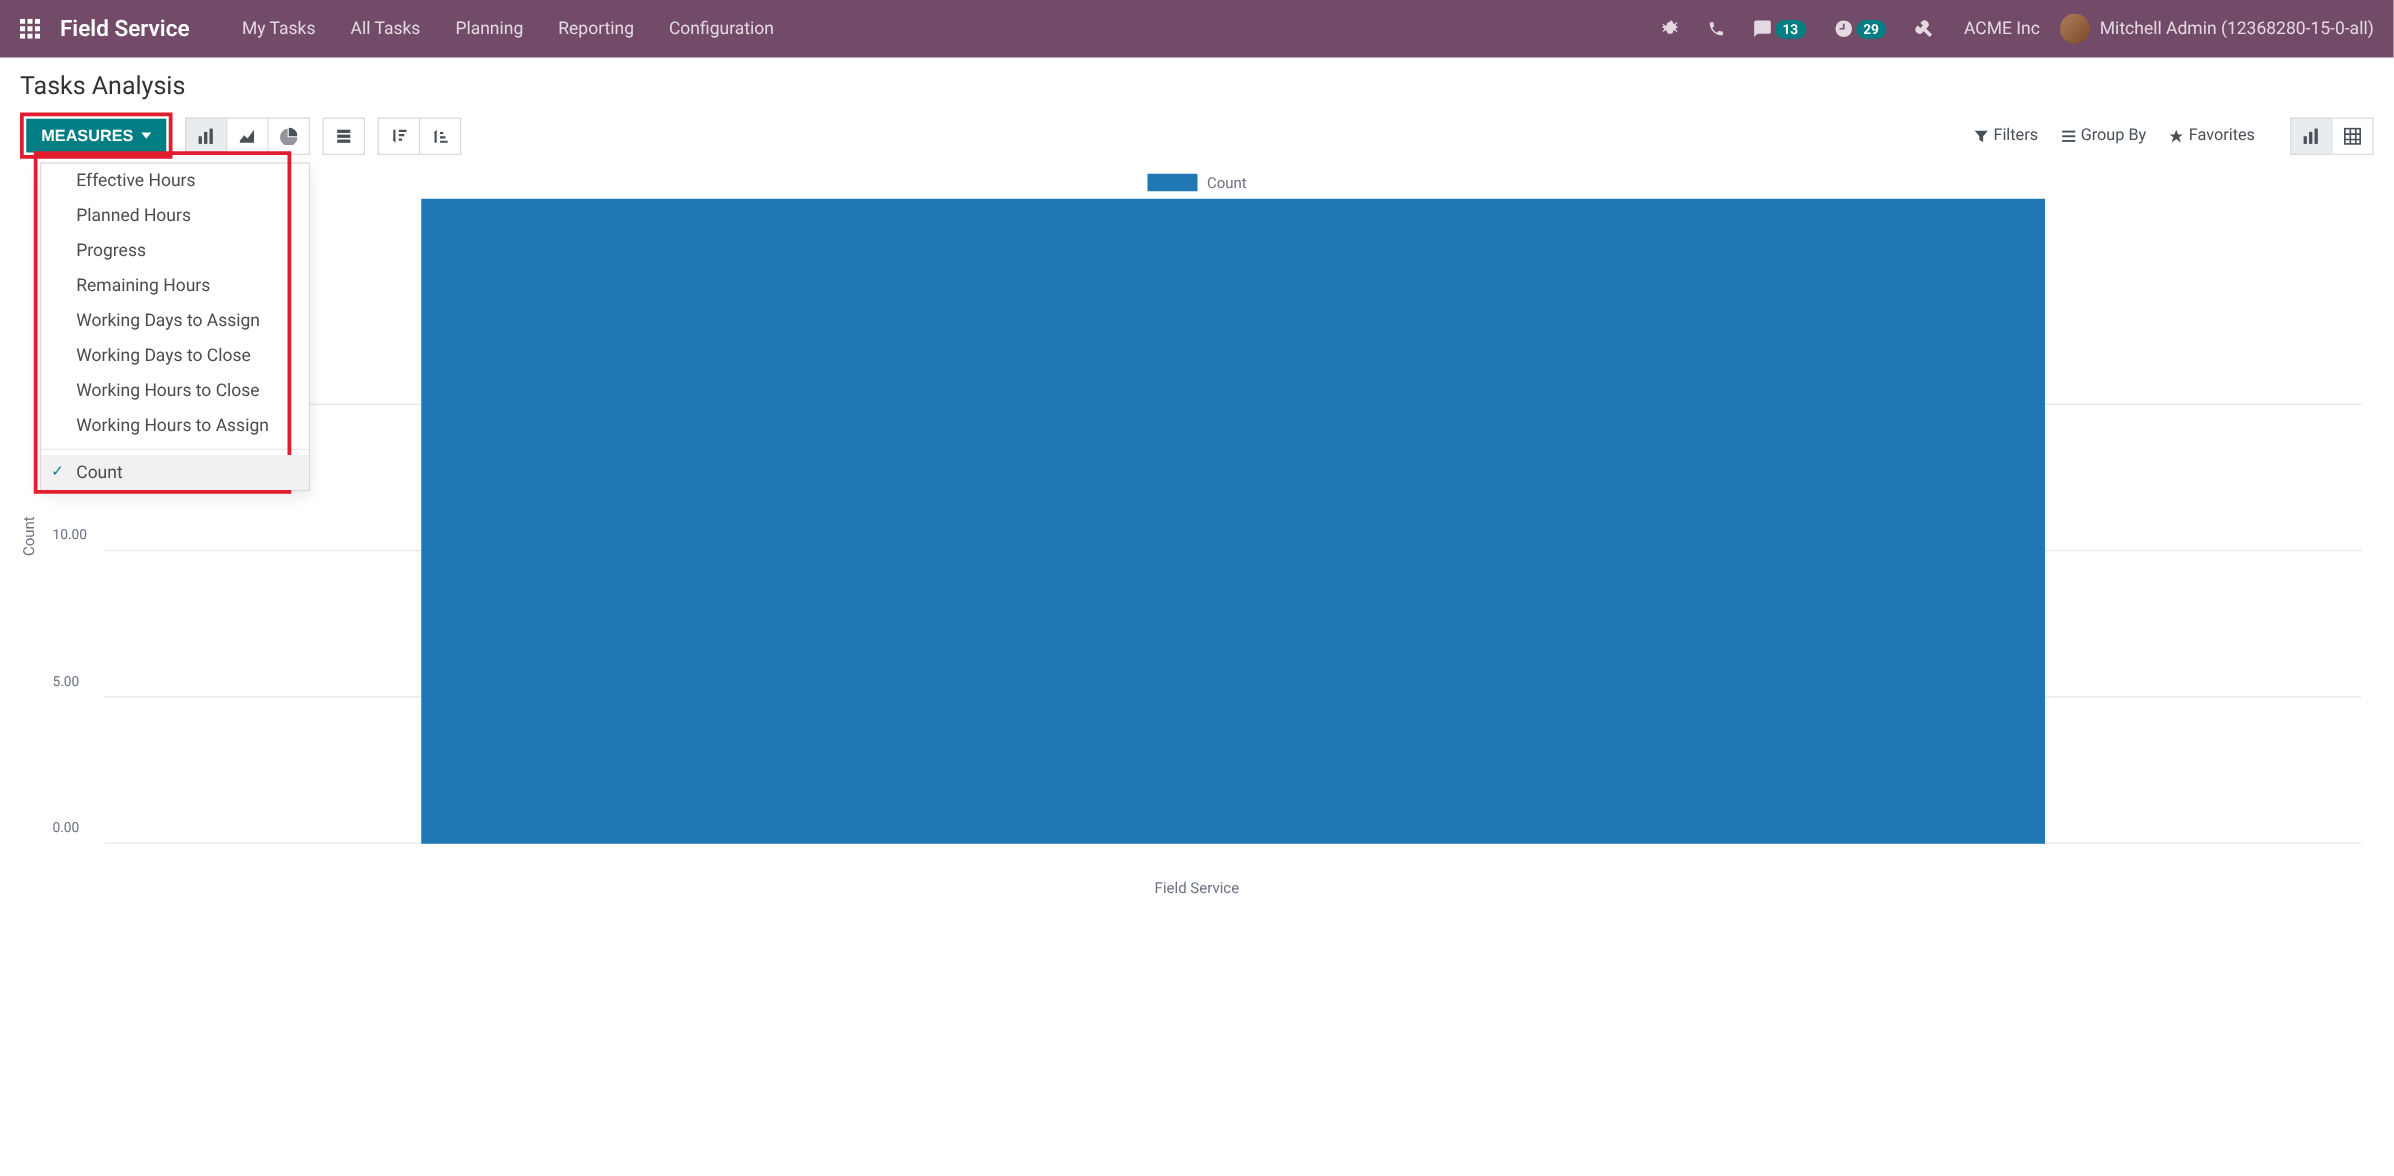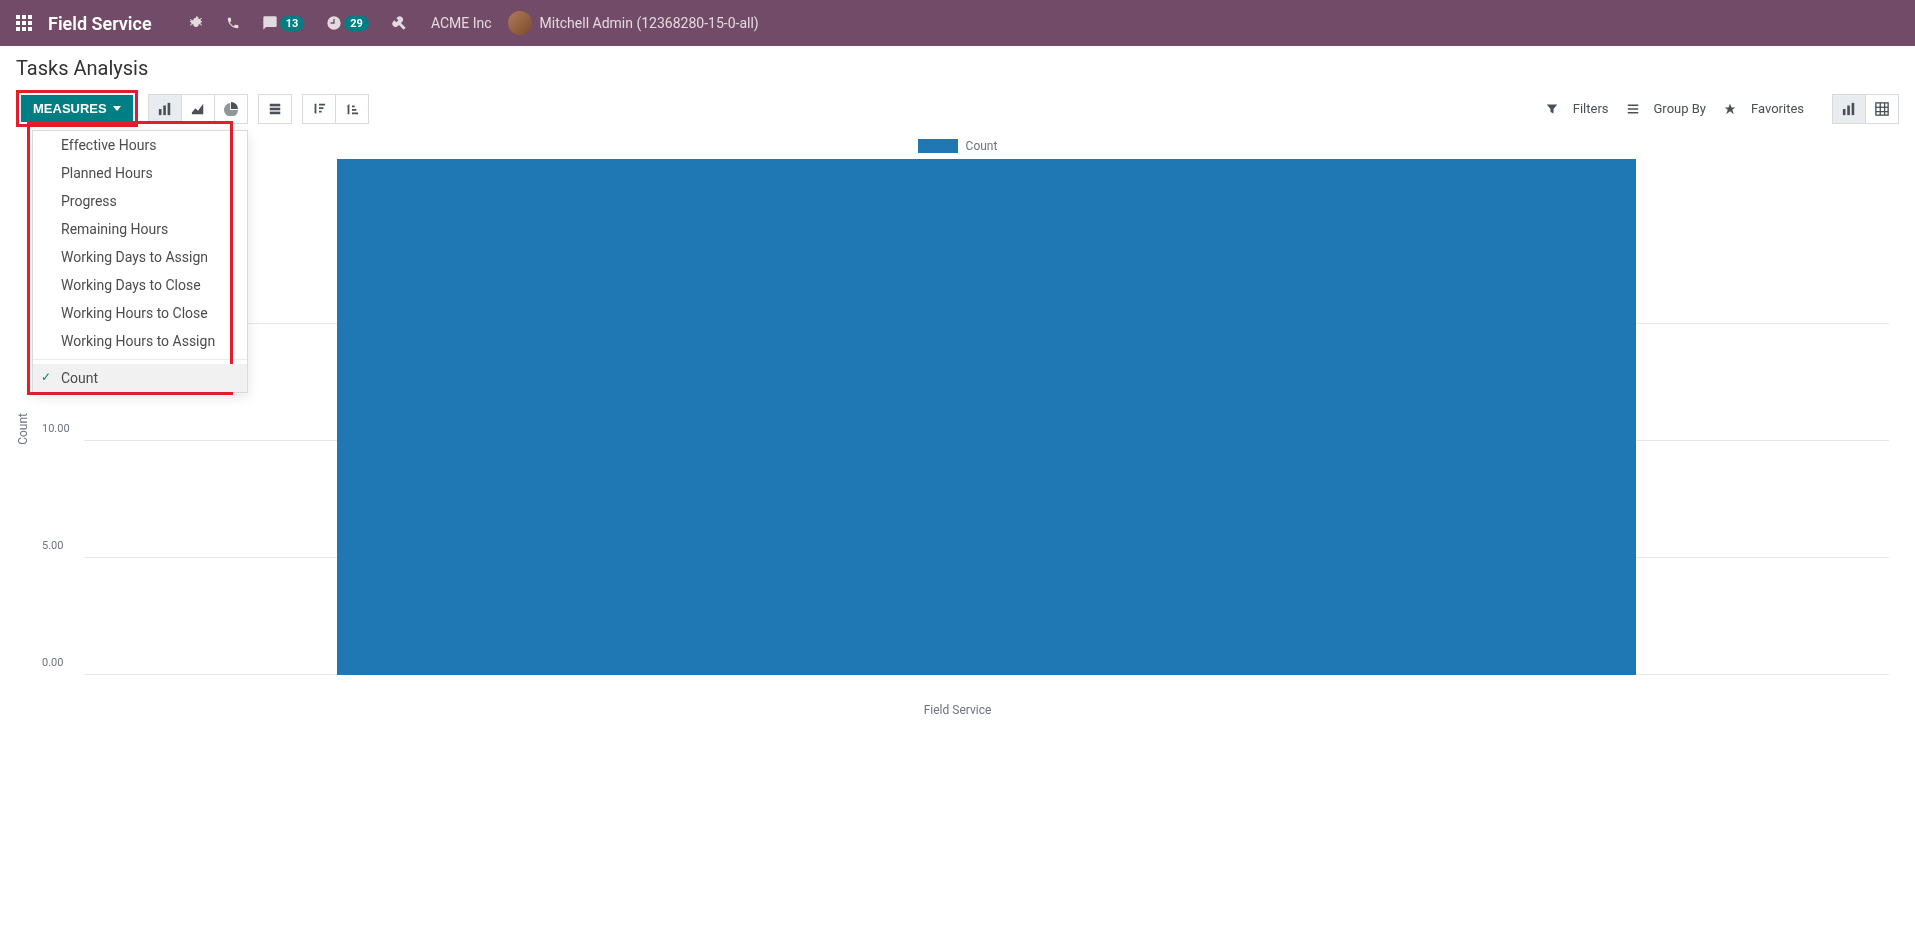--- a/index.html
+++ b/index.html
@@ -27,21 +27,21 @@
 .search-icon-btn { cursor: pointer; color: #495057; padding: 4px; }
 
 .cp-bottom { display: flex; align-items: center; margin-top: 10px; position: relative; }
 .measures-btn { background: #017e84; color: #fff; border: none; padding: 6px 12px; font-size: 13px; font-weight: 700; cursor: pointer; display: inline-flex; align-items: center; gap: 6px; }
 .highlight-wrap { border: 3px solid #e11d2e; padding: 2px; display: inline-block; }
 .btn-group { display: inline-flex; margin-left: 10px; }
 .btn { background: #fff; border: 1px solid #d8dadd; color: #495057; padding: 5px 9px; cursor: pointer; display: inline-flex; align-items: center; justify-content: center; min-width: 32px; height: 30px; }
 .btn + .btn { border-left: none; }
 .btn.active { background: #e9ecef; }
 .search-options { display: flex; gap: 18px; margin-left: auto; padding-right: 10px; }
-.search-opt { display: flex; align-items: center; gap: 15px; color: #495057; cursor: pointer; font-size: 13px; }
+.search-opt { display: flex; align-items: center; gap: 4px; color: #495057; cursor: pointer; font-size: 13px; }
 .view-switch { display: flex; margin-left: 18px; }
 .cp-right-section { margin-left: auto; display: flex; align-items: center; }
 
 
 .dropdown { position: absolute; top: 40px; left: 16px; background: #fff; border: 1px solid #d8dadd; box-shadow: 0 4px 12px rgba(0,0,0,.1); width: 216px; z-index: 10; }
 .dropdown-outline { border: 3px solid #e11d2e; padding: 2px 2px 2px 0; position: absolute; top: -10px; left: -6px; width: 206px; height: 274px; pointer-events: none; }
 .dropdown-item { padding: 6px 14px 6px 28px; cursor: pointer; color: #4c4c4c; position: relative; font-size: 14px; }
 .dropdown-sep { border-top: 1px solid #e9ecef; margin: 4px 0; }
 .dropdown-item.selected::before { content: "✓"; position: absolute; left: 8px; color: #017e84; font-size: 12px; }
 .dropdown-item.selected-row { background: #f1f1f1; }
@@ -77,20 +77,27 @@
           <rect x="0" y="6" width="4" height="4"></rect>
           <rect x="6" y="6" width="4" height="4"></rect>
           <rect x="12" y="6" width="4" height="4"></rect>
           <rect x="0" y="12" width="4" height="4"></rect>
           <rect x="6" y="12" width="4" height="4"></rect>
           <rect x="12" y="12" width="4" height="4"></rect>
         </g>
       </svg>
   </div>
   <div class="brand">Field Service</div>
+  <div class="nav-links">
+    <div class="nav-link">My Tasks</div>
+    <div class="nav-link">All Tasks</div>
+    <div class="nav-link">Planning</div>
+    <div class="nav-link">Reporting</div>
+    <div class="nav-link">Configuration</div>
+  </div>
   <div class="right">
     <div class="icon-btn">
       <svg width="16" height="16" viewBox="0 0 24 24" fill="currentColor">
           <path d="M12 2a4 4 0 0 1 4 4h2l2-2 1 1-2 2v2h2v2h-2v2l2 2-1 1-2-2h-2a4 4 0 0 1-8 0H6l-2 2-1-1 2-2v-2H3v-2h2V9L3 7l1-1 2 2h2a4 4 0 0 1 4-4z"></path>
         </svg>
     </div>
     <div class="icon-btn">
       <svg width="14" height="14" viewBox="0 0 24 24" fill="currentColor">
           <path d="M6.6 10.8c1.4 2.8 3.8 5.2 6.6 6.6l2.2-2.2c.3-.3.7-.4 1-.2 1.2.4 2.5.6 3.8.6.6 0 1 .4 1 1V20c0 .6-.4 1-1 1C10.6 21 3 13.4 3 4c0-.6.4-1 1-1h3.4c.6 0 1 .4 1 1 0 1.3.2 2.6.6 3.8.1.4 0 .8-.2 1l-2.2 2z"></path>
         </svg>

